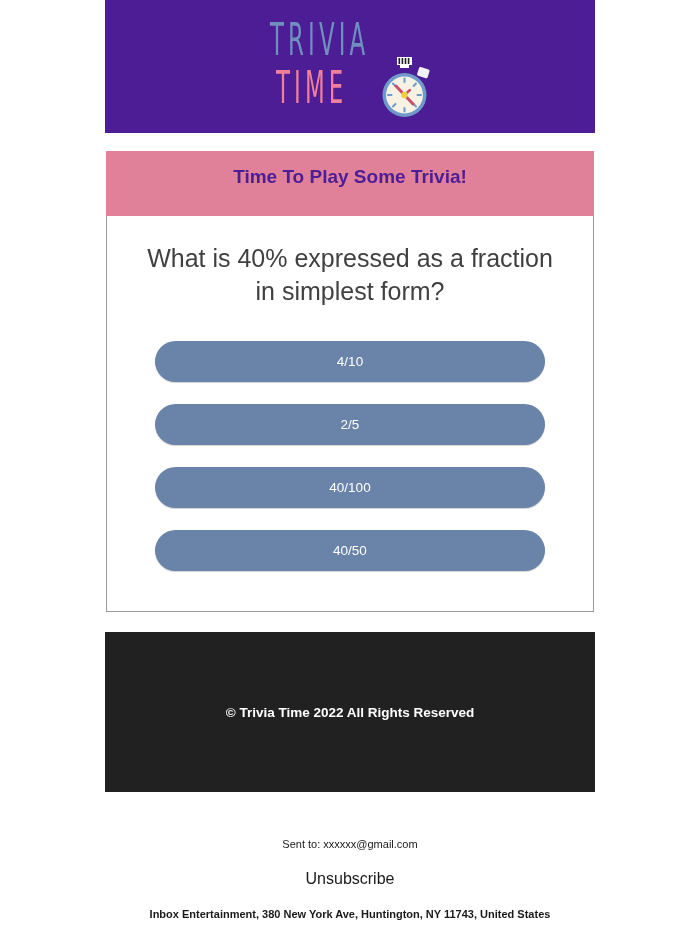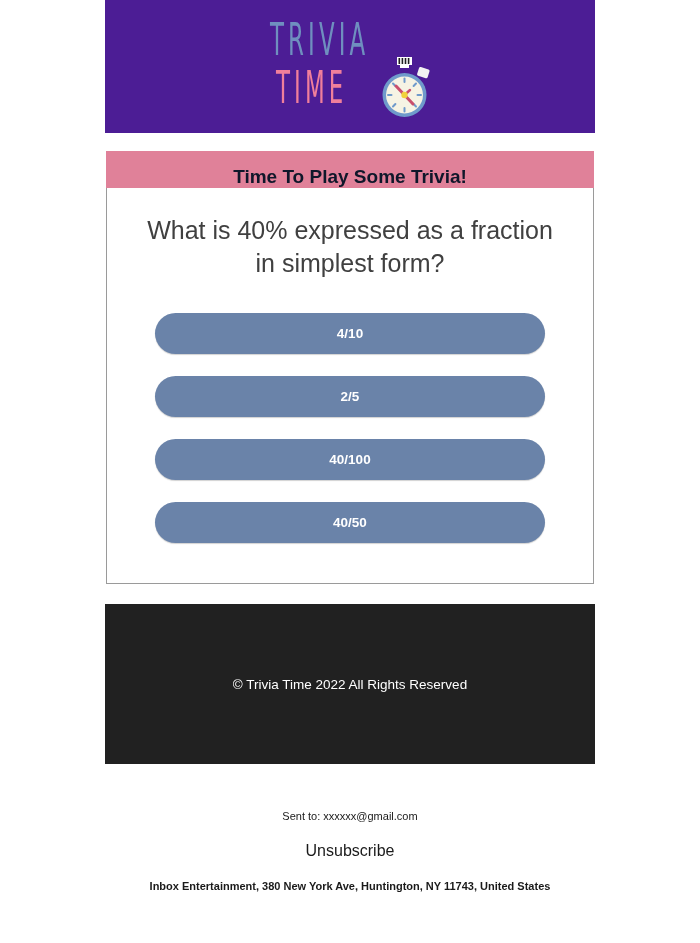--- a/index.html
+++ b/index.html
@@ -72,25 +72,25 @@
   .quiz-card {
     width: 488px;
     margin: 19px auto 0 auto;
     background: #ffffff;
     border: 1px solid #9a9a9a;
     border-top: none;
     box-sizing: border-box;
   }
   .card-banner {
     background: #e08199;
-    color: #0f172a;
+    color: #4c1d95;
     text-align: center;
     font-size: 19px;
     font-weight: bold;
-    padding: 15px 10px 0 10px;
+    padding: 15px 10px 28px 10px;
     margin: -1px -1px 0 -1px;
   }
   .question {
     color: #404040;
     font-size: 25px;
     line-height: 1.32;
     text-align: center;
     padding: 26px 38px 0 38px;
     font-weight: 400;
   }
@@ -100,21 +100,21 @@
   .answer-btn {
     display: block;
     width: 100%;
     box-sizing: border-box;
     background: #6a83a9;
     color: #ffffff;
     border: none;
     border-radius: 999px;
     font-family: "Liberation Sans", sans-serif;
     font-size: 13.5px;
-    font-weight: bold;
+    font-weight: normal;
     text-align: center;
     padding: 13px 10px;
     margin-bottom: 22px;
     cursor: pointer;
     box-shadow: 0 1px 1px rgba(0,0,0,0.18);
   }
   .answer-btn:last-child { margin-bottom: 0; }
 
   
   .dark-footer {
@@ -122,21 +122,21 @@
     height: 160px;
     margin: 20px auto 0 auto;
     background: #212121;
     display: flex;
     align-items: center;
     justify-content: center;
   }
   .copyright {
     color: #ffffff;
     font-size: 13.5px;
-    font-weight: normal;
+    font-weight: bold;
     text-align: center;
   }
 
   
   .legal {
     width: 490px;
     margin: 0 auto;
     padding-top: 46px;
     text-align: center;
     color: #1a1a1a;

